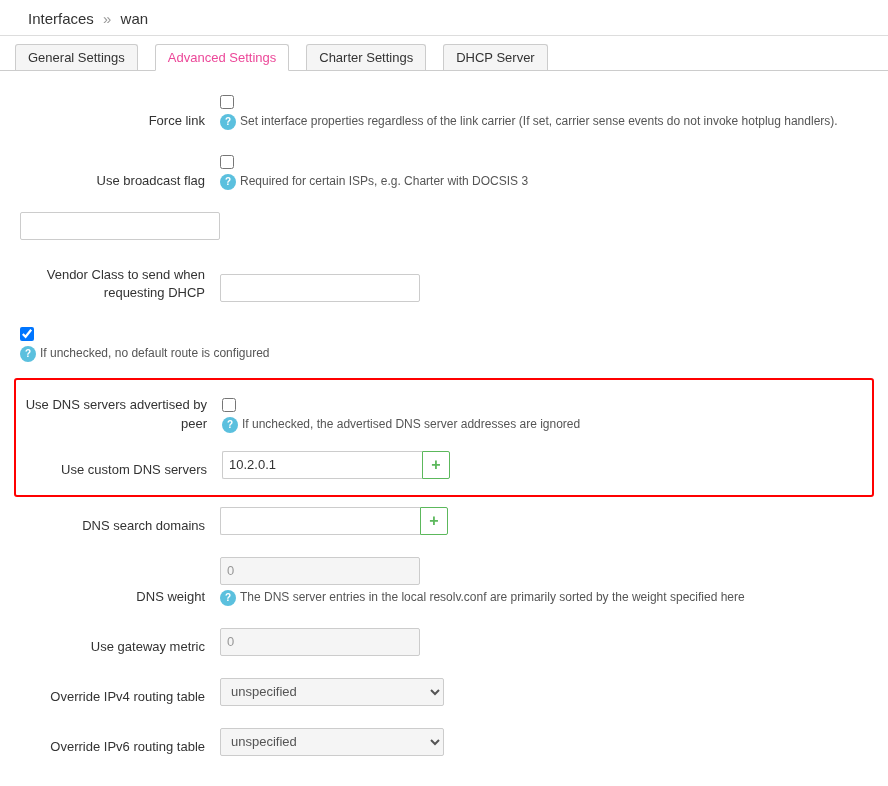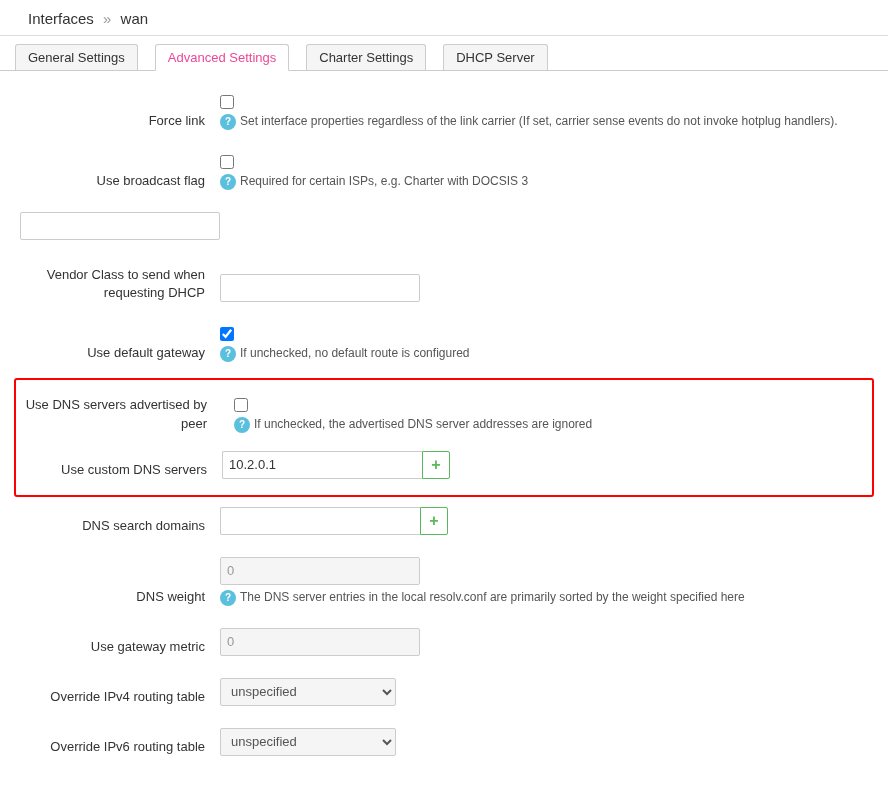--- a/index.html
+++ b/index.html
@@ -126,21 +126,21 @@
       color: #5cb85c;
       font-size: 16px;
       font-weight: bold;
       cursor: pointer;
       border-radius: 0 2px 2px 0;
     }
     select {
       border: 1px solid #ccc;
       padding: 4px 6px;
       font-size: 13px;
-      width: 176px;
+      width: 224px;
       height: 28px;
       border-radius: 2px;
       color: #555;
       background: #f5f5f5;
       cursor: pointer;
     }
     .highlight-box {
       border: 2px solid red;
       border-radius: 3px;
       padding: 6px 0;
@@ -198,33 +198,32 @@
   </div>
 
   <div class="form-row">
     <div class="form-label">Vendor Class to send when requesting DHCP</div>
     <div class="form-control">
       <input type="text" style="">
     </div>
   </div>
 
   <div class="form-row">
-    <div class="form-label">Use default gateway</div>
     <div class="form-control">
       <input type="checkbox" checked="" style="">
       <div class="help-text">
         <span class="help-icon">?</span>
         <span>If unchecked, no default route is configured</span>
       </div>
     </div>
   </div>
 
   <div class="highlight-box">
 
-    <div class="form-row" style="margin-bottom:6px;gap:12px;">
+    <div class="form-row" style="margin-bottom:6px;">
       <div class="form-label">Use DNS servers advertised by peer</div>
       <div class="form-control">
         <input type="checkbox" style="">
         <div class="help-text">
           <span class="help-icon">?</span>
           <span>If unchecked, the advertised DNS server addresses are ignored</span>
         </div>
       </div>
     </div>
 

